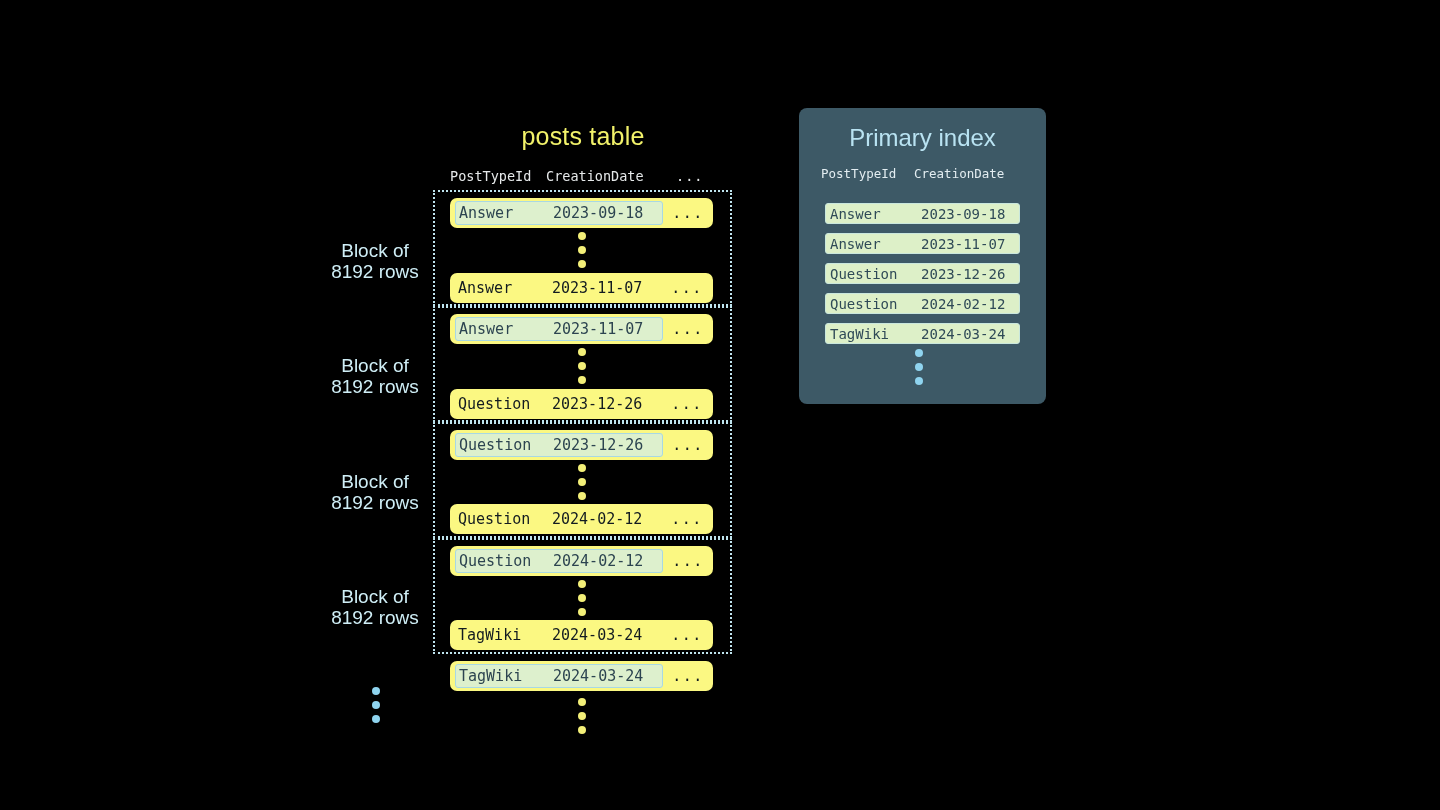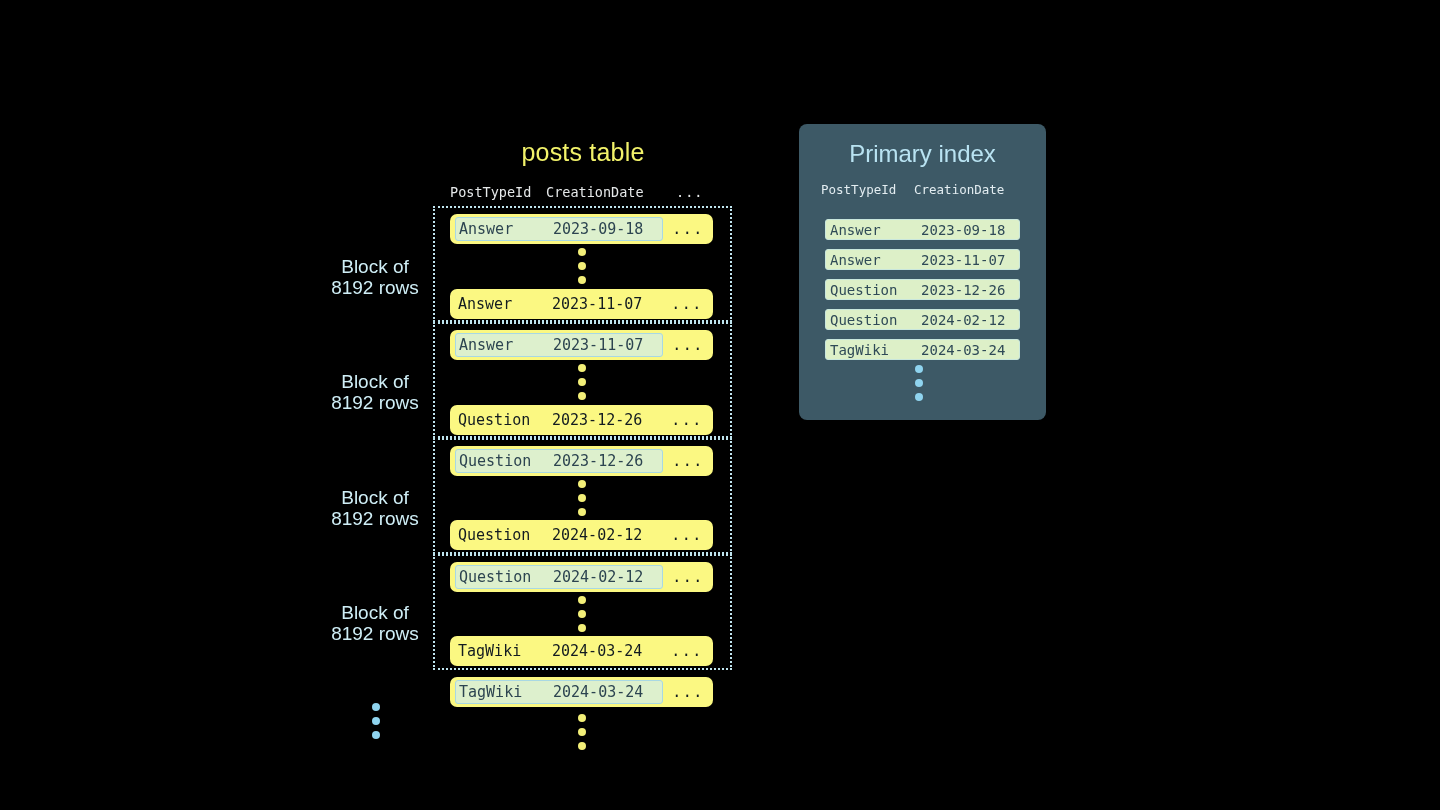--- a/index.html
+++ b/index.html
@@ -11,21 +11,21 @@
     width: 1440px;
     height: 810px;
     position: relative;
     overflow: hidden;
     font-family: "Liberation Sans", sans-serif;
     -webkit-font-smoothing: antialiased;
   }
 
   .stage {
     position: absolute;
-    left: 0; top: 16px;
+    left: 0; top: 0;
     width: 1440px;
     height: 642px;
   }
 
   
   .posts-title {
     position: absolute;
     left: 433px;
     top: 122px;
     width: 300px;

